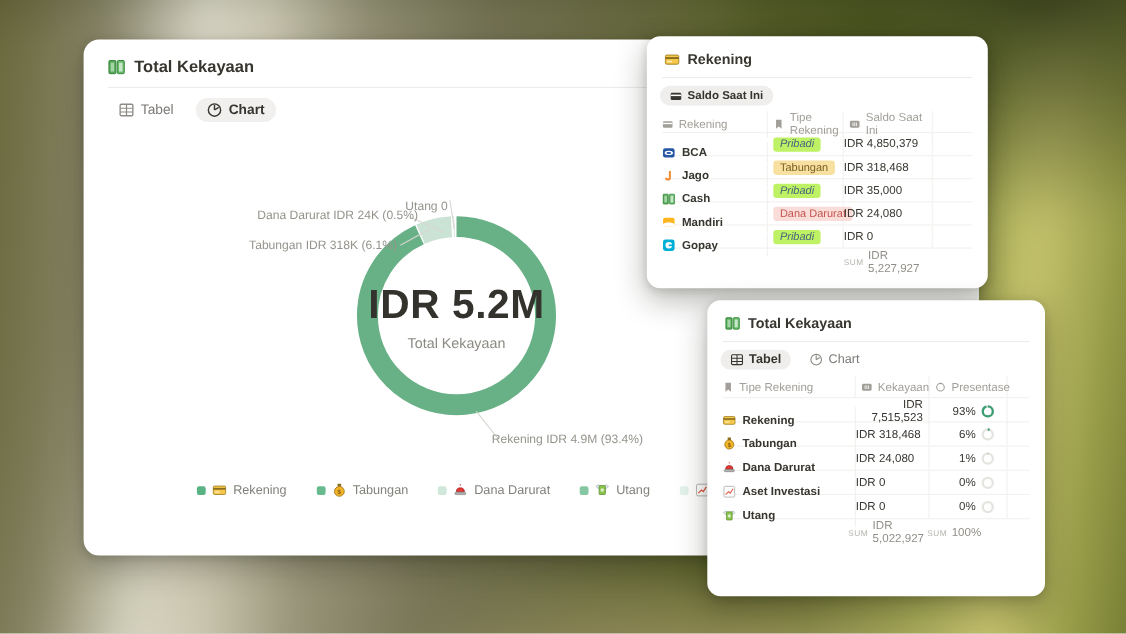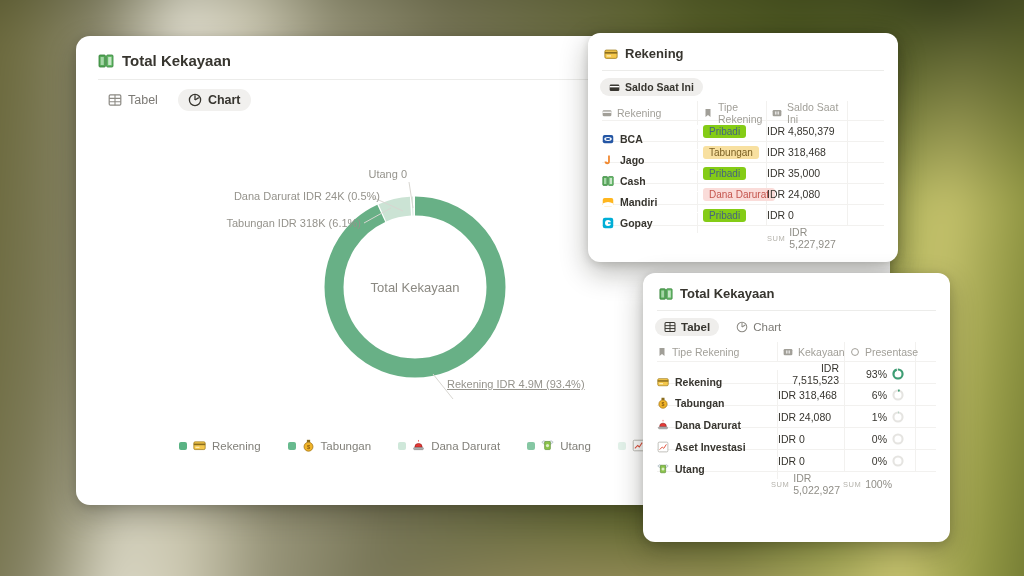--- a/index.html
+++ b/index.html
@@ -63,21 +63,21 @@
   .topright .trow { grid-template-columns:96px 69px 81px 1fr; height:21px; }
   .botright .trow { grid-template-columns:121px 67px 71px 1fr; height:22px; }
   .trow.head { border-top:none; height:19px; }
   .hcell { display:flex; align-items:center; gap:5px; font-size:10.5px; color:#a19f98; }
   .cell-name { display:flex; align-items:center; gap:6px; font-size:10.5px; font-weight:bold; color:#37352f; overflow:hidden;margin-top:16px; }
   .cell-val { font-size:10.5px; color:#37352f; text-align:right; padding-right:8px; }
   .botright .cell-val { padding-right:5px; }
   .vline { border-right:1px solid #f2f1ef; height:100%; display:flex; align-items:center; }
   .cell-pct { display:flex; align-items:center; justify-content:flex-end; gap:4px; padding-right:10px; font-size:10.5px; color:#37352f; }
   .badge { font-size:10px; padding:1px 6px; border-radius:3px; white-space:nowrap; }
-  .badge.blue   { background:#84cc16; color:#46647e; }
+  .badge.blue   { background:#bef264; color:#46647e;font-style:italic; }
   .badge.yellow { background:#f8e0a0; color:#7a5f22; }
   .badge.red    { background:#fadcd9; color:#c4554d; }
   .sumrow { border-top:1px solid #f2f1ef; height:20px; }
   .sumcell { display:flex; align-items:center; justify-content:flex-end; gap:4px; font-size:10.5px; color:#908e87; }
   .sumlab { font-size:7.5px; letter-spacing:.5px; color:#b5b3ac; text-transform:uppercase; }
   .ring { width:14px; height:14px; }
   .ring-bg { fill:none; stroke:#e5e4e1; stroke-width:2.4; }
   .ring-fg { fill:none; stroke:#3d9e74; stroke-width:2.4; }
   .icon { flex:0 0 auto; display:block; }
 </style>
@@ -119,32 +119,33 @@
       </div>
     </div>
 
     <div class="chart-area">
       <svg id="donut" viewBox="0 0 200 200">
           <circle cx="100" cy="100" r="81" fill="none" stroke="#68b086" stroke-width="19" stroke-dasharray="473.34810122936443 508.93800988154646" transform="rotate(-90 100 100)"></circle>
           <circle cx="100" cy="100" r="81" fill="none" stroke="#cbe3d4" stroke-width="19" stroke-dasharray="29.045218602774334 508.93800988154646" transform="rotate(246.24 100 100)"></circle>
           <circle cx="100" cy="100" r="81" fill="none" stroke="#b9dcc8" stroke-width="19" stroke-dasharray="0.6 508.93800988154646" transform="rotate(268.2 100 100)"></circle>
         </svg>
       <div class="donut-center">
+        <div class="donut-big">IDR 5.2M</div>
         <div class="donut-sub">Total Kekayaan</div>
       </div>
       <svg class="leader" viewBox="0 0 814 323">
         <polyline points="333,64 337,90" fill="none" stroke="#d8d6d1" stroke-width="1"></polyline>
         <polyline points="296,79 327,93" fill="none" stroke="#d8d6d1" stroke-width="1"></polyline>
         <polyline points="288,105 315,90" fill="none" stroke="#d8d6d1" stroke-width="1"></polyline>
         <polyline points="357,256 377,281" fill="none" stroke="#d8d6d1" stroke-width="1"></polyline>
       </svg>
-      <div class="callout r" style="left:331px; top:50px;">Utang 0</div>
+      <div class="callout r" style="left:331px; top:64px;">Utang 0</div>
       <div class="callout r" style="left:304px; top:72px;">Dana Darurat IDR 24K (0.5%)</div>
       <div class="callout r" style="left:285px; top:99px;">Tabungan IDR 318K (6.1%)</div>
-      <div class="callout" style="left:371px; top:260px;text-decoration:underline;">Rekening IDR 4.9M (93.4%)</div>
+      <div class="callout" style="left:371px; top:276px;">Rekening IDR 4.9M (93.4%)</div>
     </div>
 
     <div class="legend">
       <div class="legend-item">
         <span class="swatch" style="background: rgb(90, 179, 132);"></span>
         <svg class="icon" width="13" height="13" viewBox="0 0 16 16">
           <rect x="1" y="3.5" width="14" height="9.5" rx="1.6" fill="#f5c84c" stroke="#9c7a1c" stroke-width="0.9"></rect>
           <rect x="1" y="5.6" width="14" height="2" fill="#8a6d1f"></rect>
           <rect x="3" y="9.5" width="5" height="1.4" fill="#fff0c2"></rect>
         </svg>

